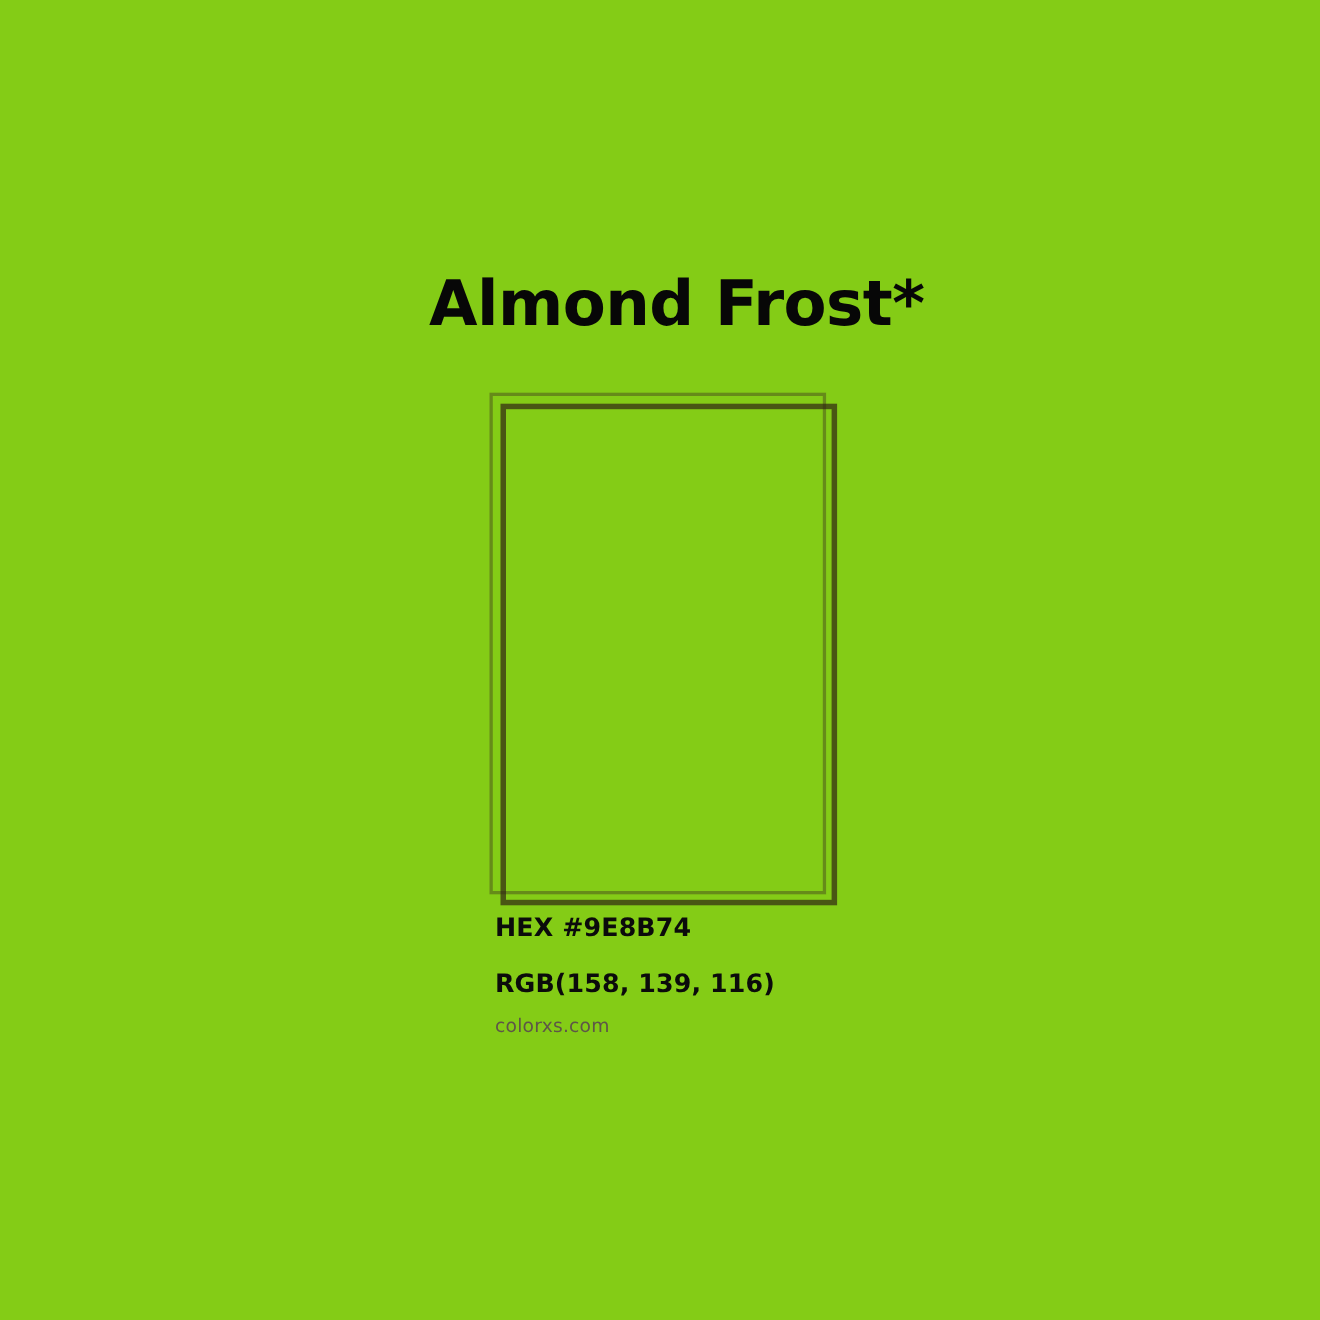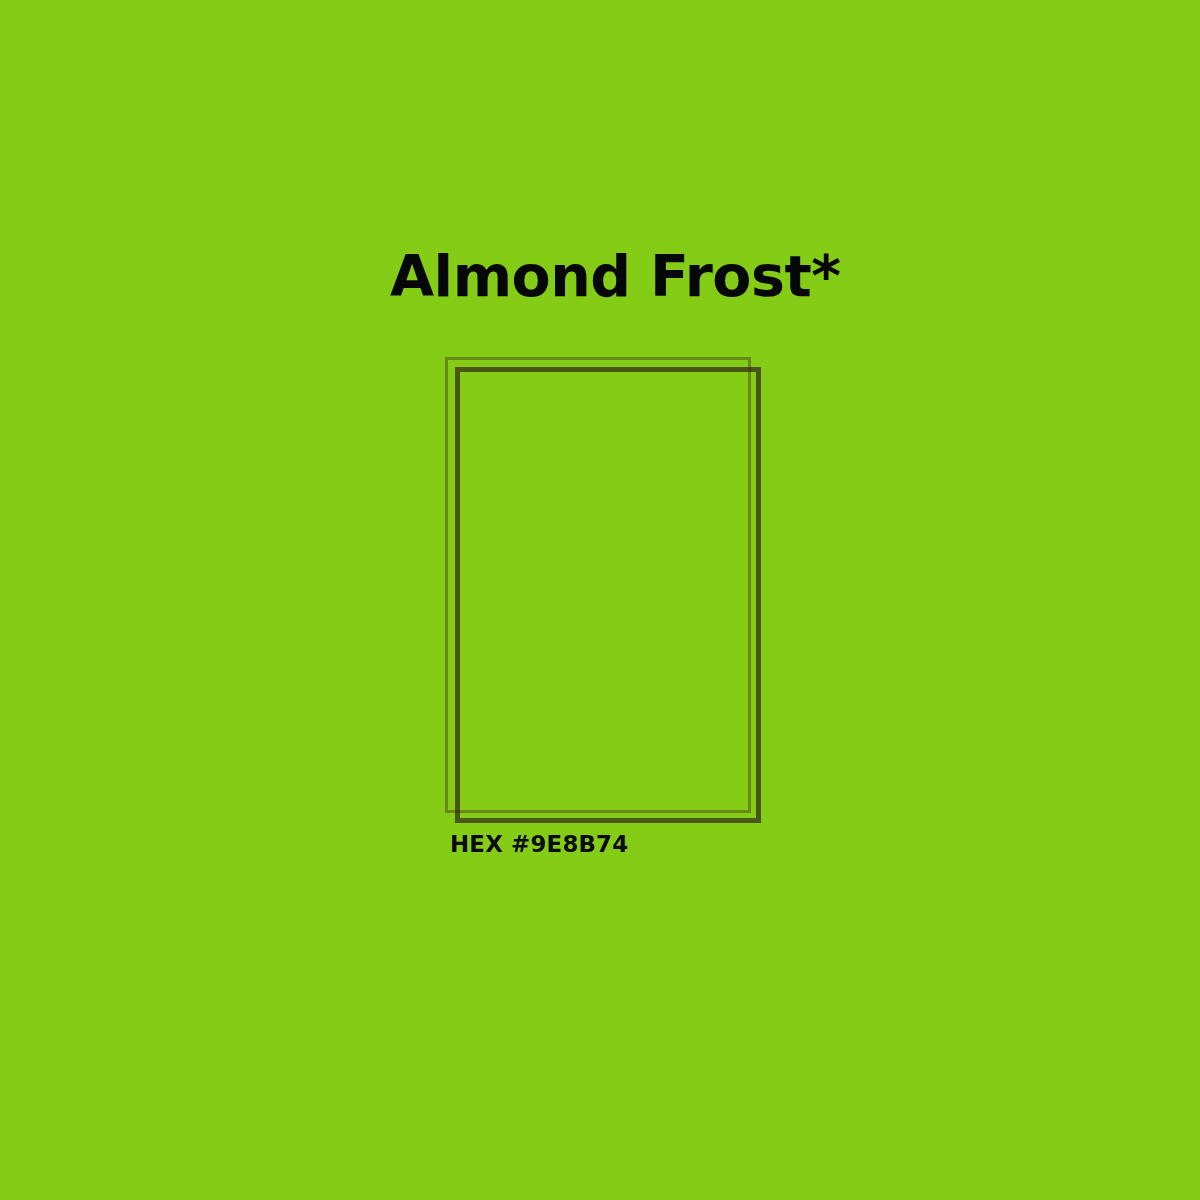--- a/index.html
+++ b/index.html
@@ -109,15 +109,17 @@
 
   <div id="color-title" style="color: rgb(7, 7, 7);">Almond Frost*</div>
 
   <div id="swatch-area">
     <div id="swatch-rect-back" class="swatch-rect"></div>
     <div id="swatch-rect-front" class="swatch-rect"></div>
   </div>
 
   <div id="swatch-info">
     <div id="hex-value" class="info-line">HEX #9E8B74</div>
+    <div id="rgb-value" class="info-line">RGB(158, 139, 116)</div>
+    <div id="site-credit" style="color: rgb(94, 86, 72);">colorxs.com</div>
   </div>
 
 </div>
 
 </body></html>

